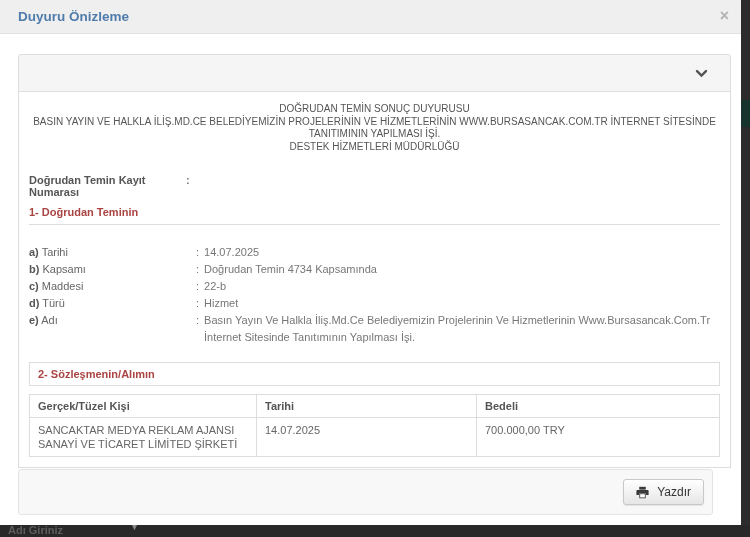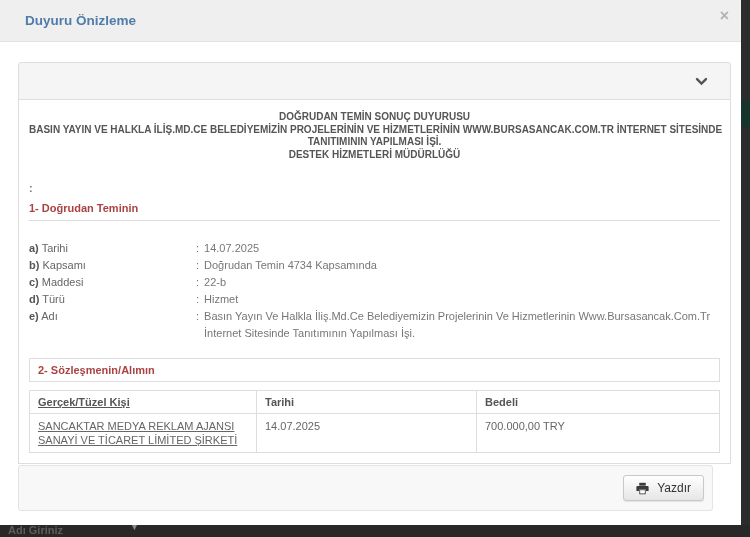--- a/index.html
+++ b/index.html
@@ -18,22 +18,22 @@
     position:absolute; left:0; bottom:0; width:750px; height:12px; background:#282828;
     overflow:hidden;
     text-align:center;
   }
   .bg-field-label { position:absolute; left:8px; top:-1px; font-size:11px; font-weight:bold; color:#5d5d5d; }
   .bg-caret { position:absolute; left:130px; top:-3px; font-size:9px; color:#8a8a8a; }
 
   
   .modal { position:absolute; top:0; left:0; width:741px; height:525px; background:#ffffff; }
   .modal-header {
-    height:42px; background:#efefef; border-bottom:1px solid #e2e2e2;
-    display:flex; align-items:center; padding:0 25px; position:relative;
+    height:34px; background:#efefef; border-bottom:1px solid #e2e2e2;
+    display:flex; align-items:center; padding:0 18px; position:relative;
   }
   .modal-title { color:#4f7cab; font-size:13.5px; font-weight:bold; }
   .modal-close {
     position:absolute; top:8px; right:12px; color:#b3b3b3; font-size:16px;
     font-weight:bold; line-height:16px; cursor:pointer; background:none; border:none;
     font-family:"Liberation Sans", sans-serif;
   }
   .modal-body { padding:20px 18px 0 18px; }
 
   
@@ -45,21 +45,21 @@
   .collapse-btn {
     position:absolute; right:22px; top:12px; background:none; border:none; cursor:pointer;
     line-height:0; padding:0;
   }
   .panel-body {
     background:#fff; border:1px solid #ddd; border-top:none;
     padding:10px; min-height:331px;
   }
 
   
-  .doc-title { text-align:center; color:#555; font-weight:bold; font-size:10px; line-height:12.5px; margin-top:1px; }
+  .doc-title { text-align:center; color:#555; font-weight:normal; font-size:10px; line-height:12.5px; margin-top:1px; }
   .doc-title div { white-space:nowrap; }
 
   .record-row { margin-top:21px; font-size:11px; color:#555; display:flex; }
   .record-label { width:157px; font-weight:bold; flex:none; }
   .record-value { font-weight:bold; }
   .record-row .colon { font-weight:bold; margin-right:5px; }
 
   .section-title {
     color:#a94442; font-weight:bold; font-size:11px;
     margin-top:8px; padding-bottom:6px; border-bottom:1px solid #ddd;
@@ -76,21 +76,21 @@
     margin-top:16px; border:1px solid #ddd; padding:5px 8px;
   }
   .sec2-box .section-title { margin-top:0; padding-bottom:0; border-bottom:none; }
 
   table.result-table { margin-top:8px; width:100%; border-collapse:collapse; font-size:11px; }
   table.result-table th, table.result-table td {
     border:1px solid #ddd; padding:5px 8px; text-align:left; vertical-align:top;
   }
   table.result-table th { color:#555; font-weight:bold; }
   table.result-table td { color:#666; line-height:14px; }
-  th.col-kisi, td.col-kisi { width:227px;text-decoration:underline; }
+  th.col-kisi, td.col-kisi { width:227px; }
   th.col-tarihi, td.col-tarihi { width:220px; }
   td.col-kisi { text-align:justify; }
 
   
   .box-footer {
     width:695px; height:46px; margin-top:1px;
     background:#f8f8f8; border:1px solid #e4e4e4; border-radius:3px;
     display:flex; align-items:center; justify-content:flex-end; padding:0 8px;
   }
   .btn-print {
@@ -135,20 +135,21 @@
       <div class="panel-body">
 
         <div class="doc-title">
           <div>DOĞRUDAN TEMİN SONUÇ DUYURUSU</div>
           <div>BASIN YAYIN VE HALKLA İLİŞ.MD.CE BELEDİYEMİZİN PROJELERİNİN VE HİZMETLERİNİN WWW.BURSASANCAK.COM.TR İNTERNET SİTESİNDE</div>
           <div>TANITIMININ YAPILMASI İŞİ.</div>
           <div>DESTEK HİZMETLERİ MÜDÜRLÜĞÜ</div>
         </div>
 
         <div class="record-row">
+          <span class="record-label">Doğrudan Temin Kayıt Numarası</span>
           <span class="colon">:</span>
         </div>
 
         <div class="section-title">1- Doğrudan Teminin</div>
 
         <div class="details">
           <div class="drow">
             <span class="dlabel"><b>a)</b> <span>Tarihi</span></span>
             <span class="colon">:</span>
             <span class="dvalue">14.07.2025</span>

